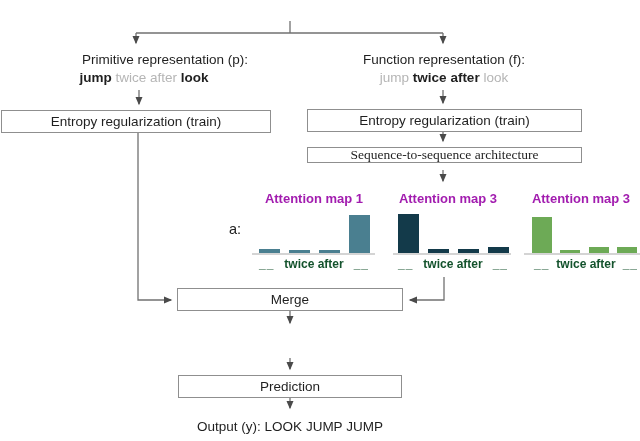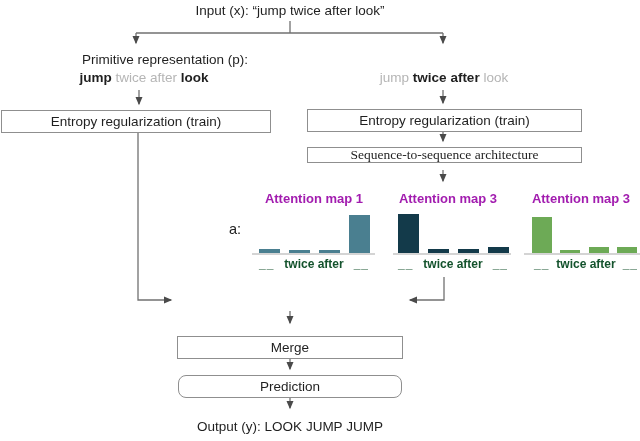--- a/index.html
+++ b/index.html
@@ -48,31 +48,31 @@
       <path d="M443,132 L443,141" marker-end="url(#ah)"></path>
       <path d="M443,170 L443,181" marker-end="url(#ah)"></path>
       <path d="M138,133 L138,300 L171,300" marker-end="url(#ah)"></path>
       <path d="M444,277 L444,300 L410,300" marker-end="url(#ah)"></path>
       <path d="M290,311 L290,323" marker-end="url(#ah)"></path>
       <path d="M290,358 L290,369" marker-end="url(#ah)"></path>
       <path d="M290,398 L290,408" marker-end="url(#ah)"></path>
     </g>
   </svg>
 
-  <div class="abs ctr txt" style="left:90px;top:3px;width:400px;">Input (x): “jump twice after look”</div>
 
   <div class="abs ctr txt" style="left:0;top:52px;width:288px;margin-left:21px;">Primitive representation (p):</div>
   <div class="abs ctr txt" style="left:0;top:70px;width:288px;">
     <span class="tok-bold">jump</span>
     <span class="tok-gray">twice</span>
     <span class="tok-gray">after</span>
     <span class="tok-bold">look</span>
   </div>
   <div class="box" style="left:1px;top:110px;width:270px;height:23px;">Entropy regularization (train)</div>
 
+  <div class="abs ctr txt" style="left:303px;top:52px;width:282px;">Function representation (f):</div>
   <div class="abs ctr txt" style="left:303px;top:70px;width:282px;">
     <span class="tok-gray">jump</span>
     <span class="tok-bold">twice</span>
     <span class="tok-bold">after</span>
     <span class="tok-gray">look</span>
   </div>
   <div class="box" style="left:307px;top:109px;width:275px;height:23px;">Entropy regularization (train)</div>
   <div class="box" style="left:307px;top:147px;width:275px;height:16px;font-family:Liberation Serif, serif;">Sequence-to-sequence architecture</div>
 
   <div class="attn-title" style="left:254px;top:191px;width:120px;">Attention map 1</div>
@@ -113,20 +113,20 @@
       <span class="tick-blank">__</span>
       <span class="tick-word">twice after</span>
       <span class="tick-blank">__</span>
     </div>
   <div class="ticks" style="left:534px;top:257px;width:104px;">
       <span class="tick-blank">__</span>
       <span class="tick-word">twice after</span>
       <span class="tick-blank">__</span>
     </div>
 
-  <div class="box" style="left:177px;top:288px;width:226px;height:23px;margin-top:48px;">Merge</div>
+  <div class="box" style="left:177px;top:288px;width:226px;height:23px;">Merge</div>
 
 
-  <div class="box" style="left:178px;top:375px;width:224px;height:23px;border-radius:8px;">Prediction</div>
+  <div class="box" style="left:178px;top:375px;width:224px;height:23px;">Prediction</div>
 
   <div class="abs ctr txt" style="left:90px;top:419px;width:400px;">Output (y): LOOK JUMP JUMP</div>
 
 </div>
 
 </body></html>

